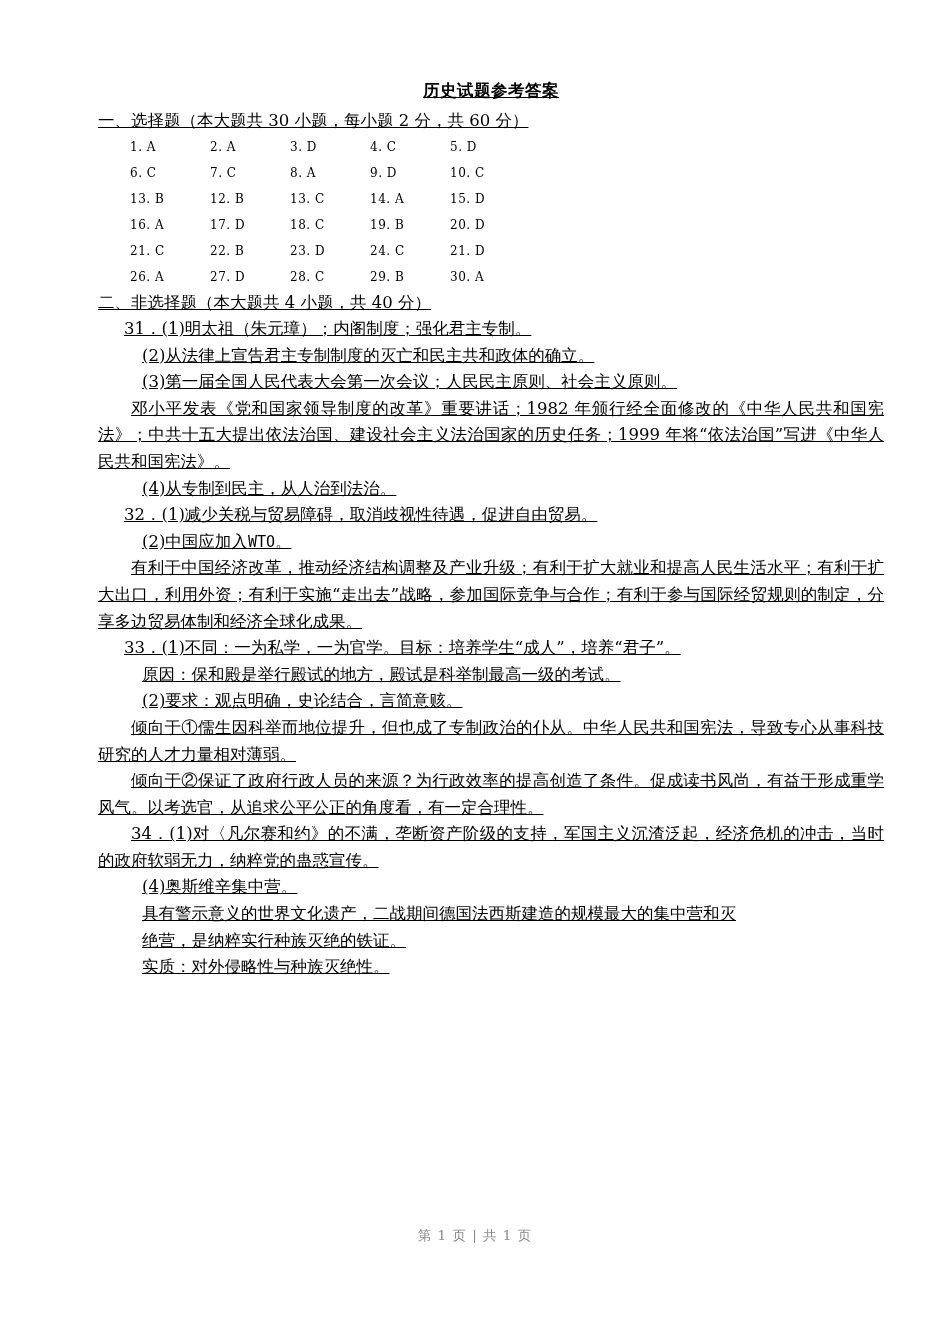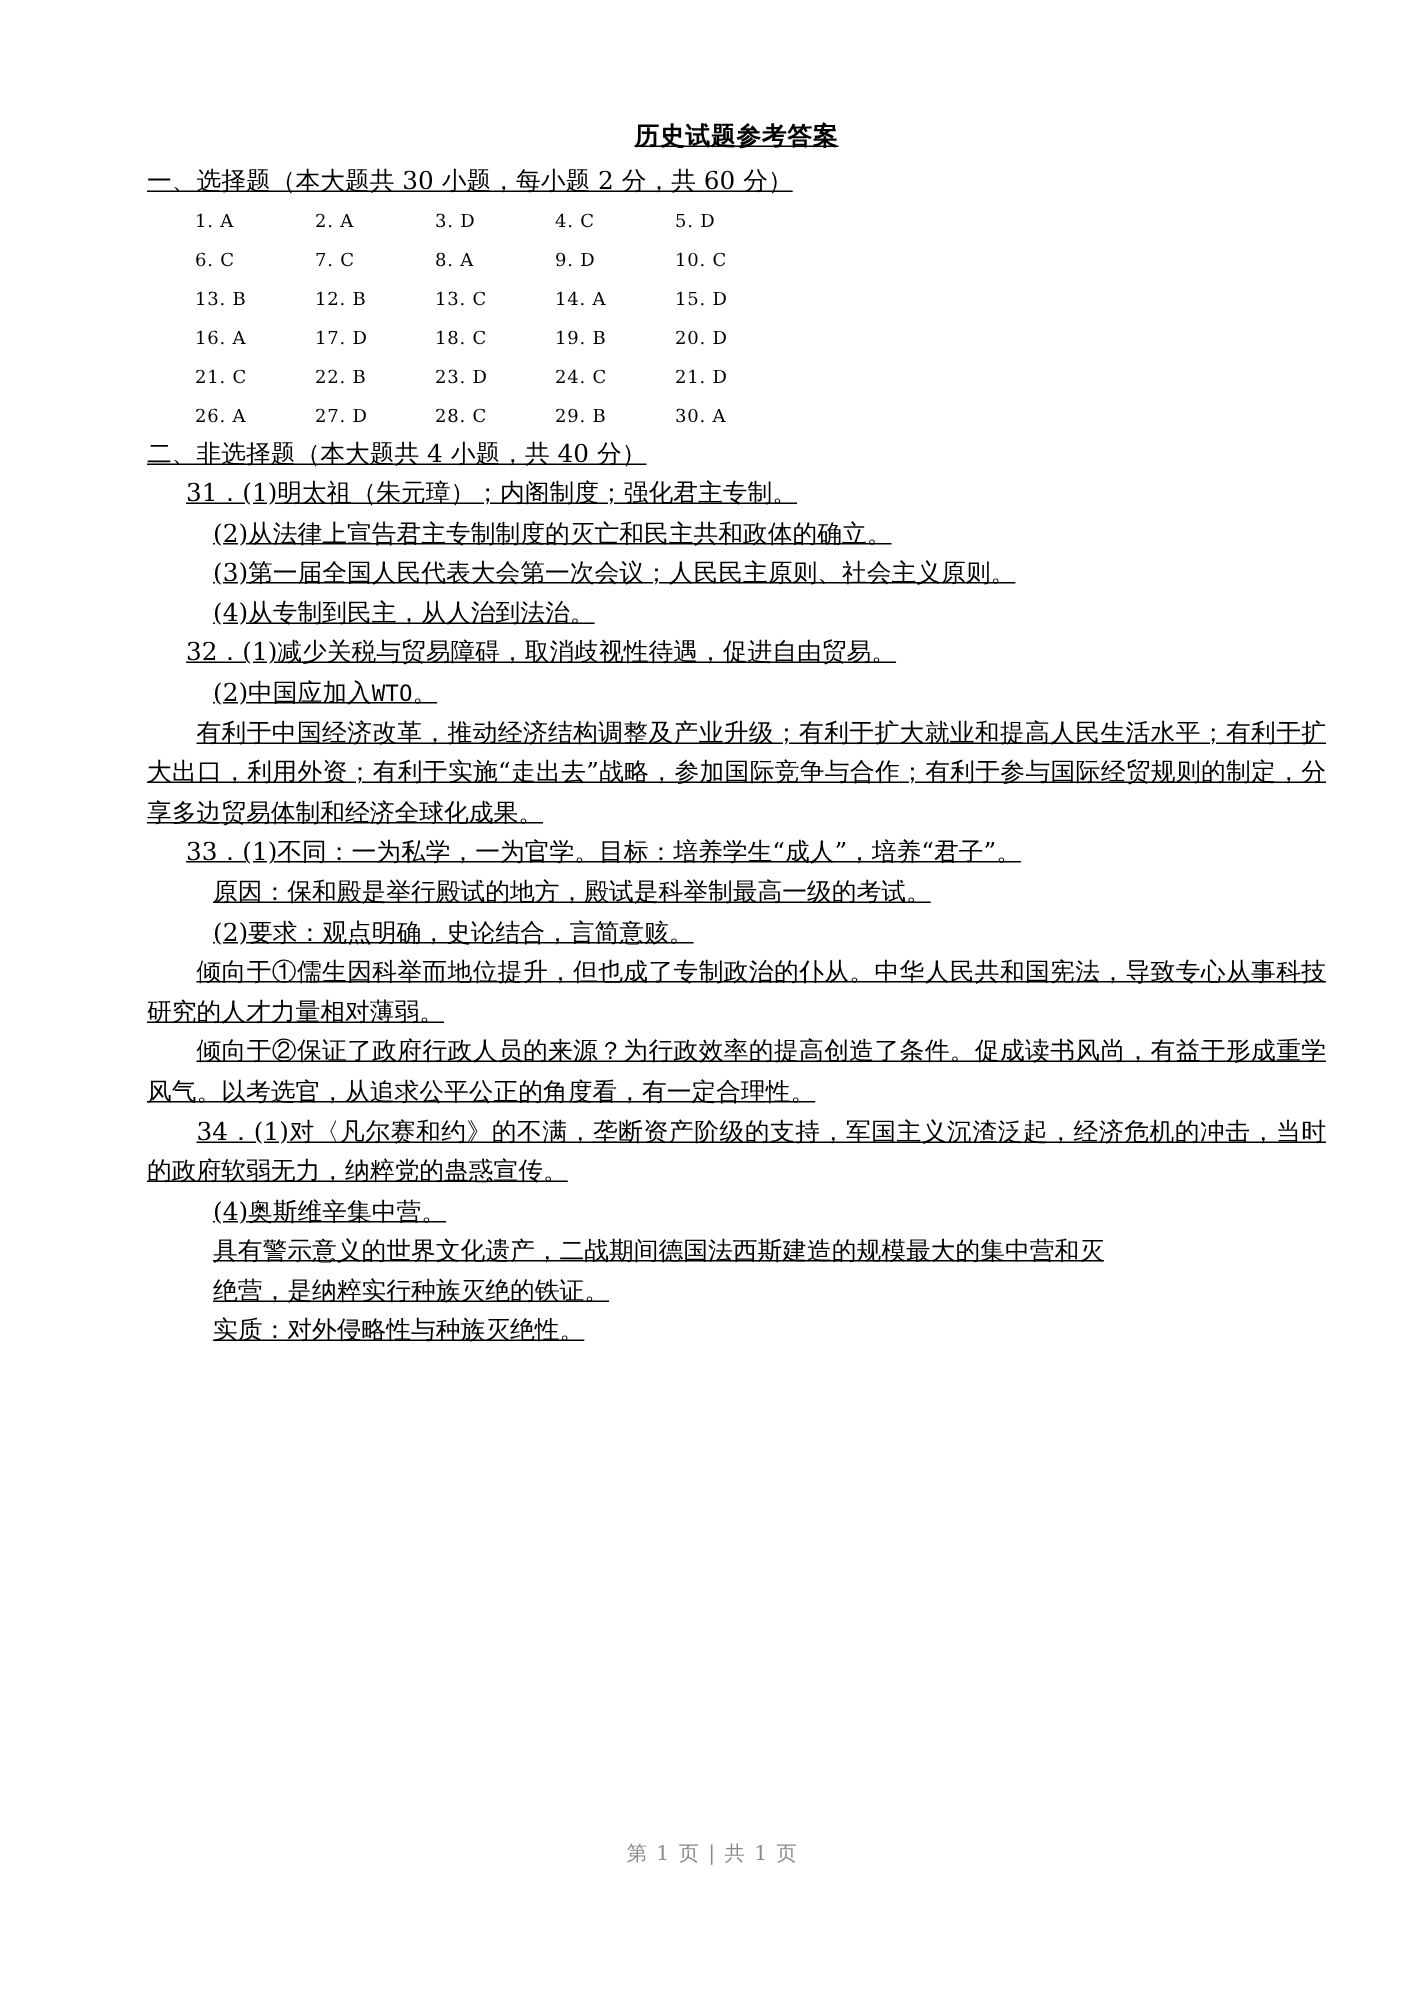--- a/index.html
+++ b/index.html
@@ -116,20 +116,21 @@
       <div class="answer-row">
         <span class="answer-cell"><span>26.</span> <span>A</span></span><span class="answer-cell"><span>27.</span> <span>D</span></span><span class="answer-cell"><span>28.</span> <span>C</span></span><span class="answer-cell"><span>29.</span> <span>B</span></span><span class="answer-cell"><span>30.</span> <span>A</span></span>
       </div>
     </div>
 
     <p class="section-head">二、非选择题（本大题共 4 小题，共 40 分）</p>
 
     <p class="para indent1 nowrapline">31．(1)明太祖（朱元璋）；内阁制度；强化君主专制。</p>
     <p class="para indent2 nowrapline">(2)从法律上宣告君主专制制度的灭亡和民主共和政体的确立。</p>
     <p class="para indent2 nowrapline">(3)第一届全国人民代表大会第一次会议；人民民主原则、社会主义原则。</p>
+    <p class="para hang">邓小平发表《党和国家领导制度的改革》重要讲话；1982 年颁行经全面修改的《中华人民共和国宪法》；中共十五大提出依法治国、建设社会主义法治国家的历史任务；1999 年将“依法治国”写进《中华人民共和国宪法》。</p>
     <p class="para indent2 nowrapline">(4)从专制到民主，从人治到法治。</p>
 
     <p class="para indent1 nowrapline">32．(1)减少关税与贸易障碍，取消歧视性待遇，促进自由贸易。</p>
     <p class="para indent2 nowrapline"><span>(2)中国应加入</span><span class="mono-ascii">WTO</span><span>。</span></p>
     <p class="para hang">有利于中国经济改革，推动经济结构调整及产业升级；有利于扩大就业和提高人民生活水平；有利于扩大出口，利用外资；有利于实施“走出去”战略，参加国际竞争与合作；有利于参与国际经贸规则的制定，分享多边贸易体制和经济全球化成果。</p>
 
     <p class="para indent1 nowrapline">33．(1)不同：一为私学，一为官学。目标：培养学生“成人”，培养“君子”。</p>
     <p class="para indent2 nowrapline">原因：保和殿是举行殿试的地方，殿试是科举制最高一级的考试。</p>
     <p class="para indent2 nowrapline">(2)要求：观点明确，史论结合，言简意赅。</p>
     <p class="para hang">倾向于①儒生因科举而地位提升，但也成了专制政治的仆从。中华人民共和国宪法，导致专心从事科技研究的人才力量相对薄弱。</p>

